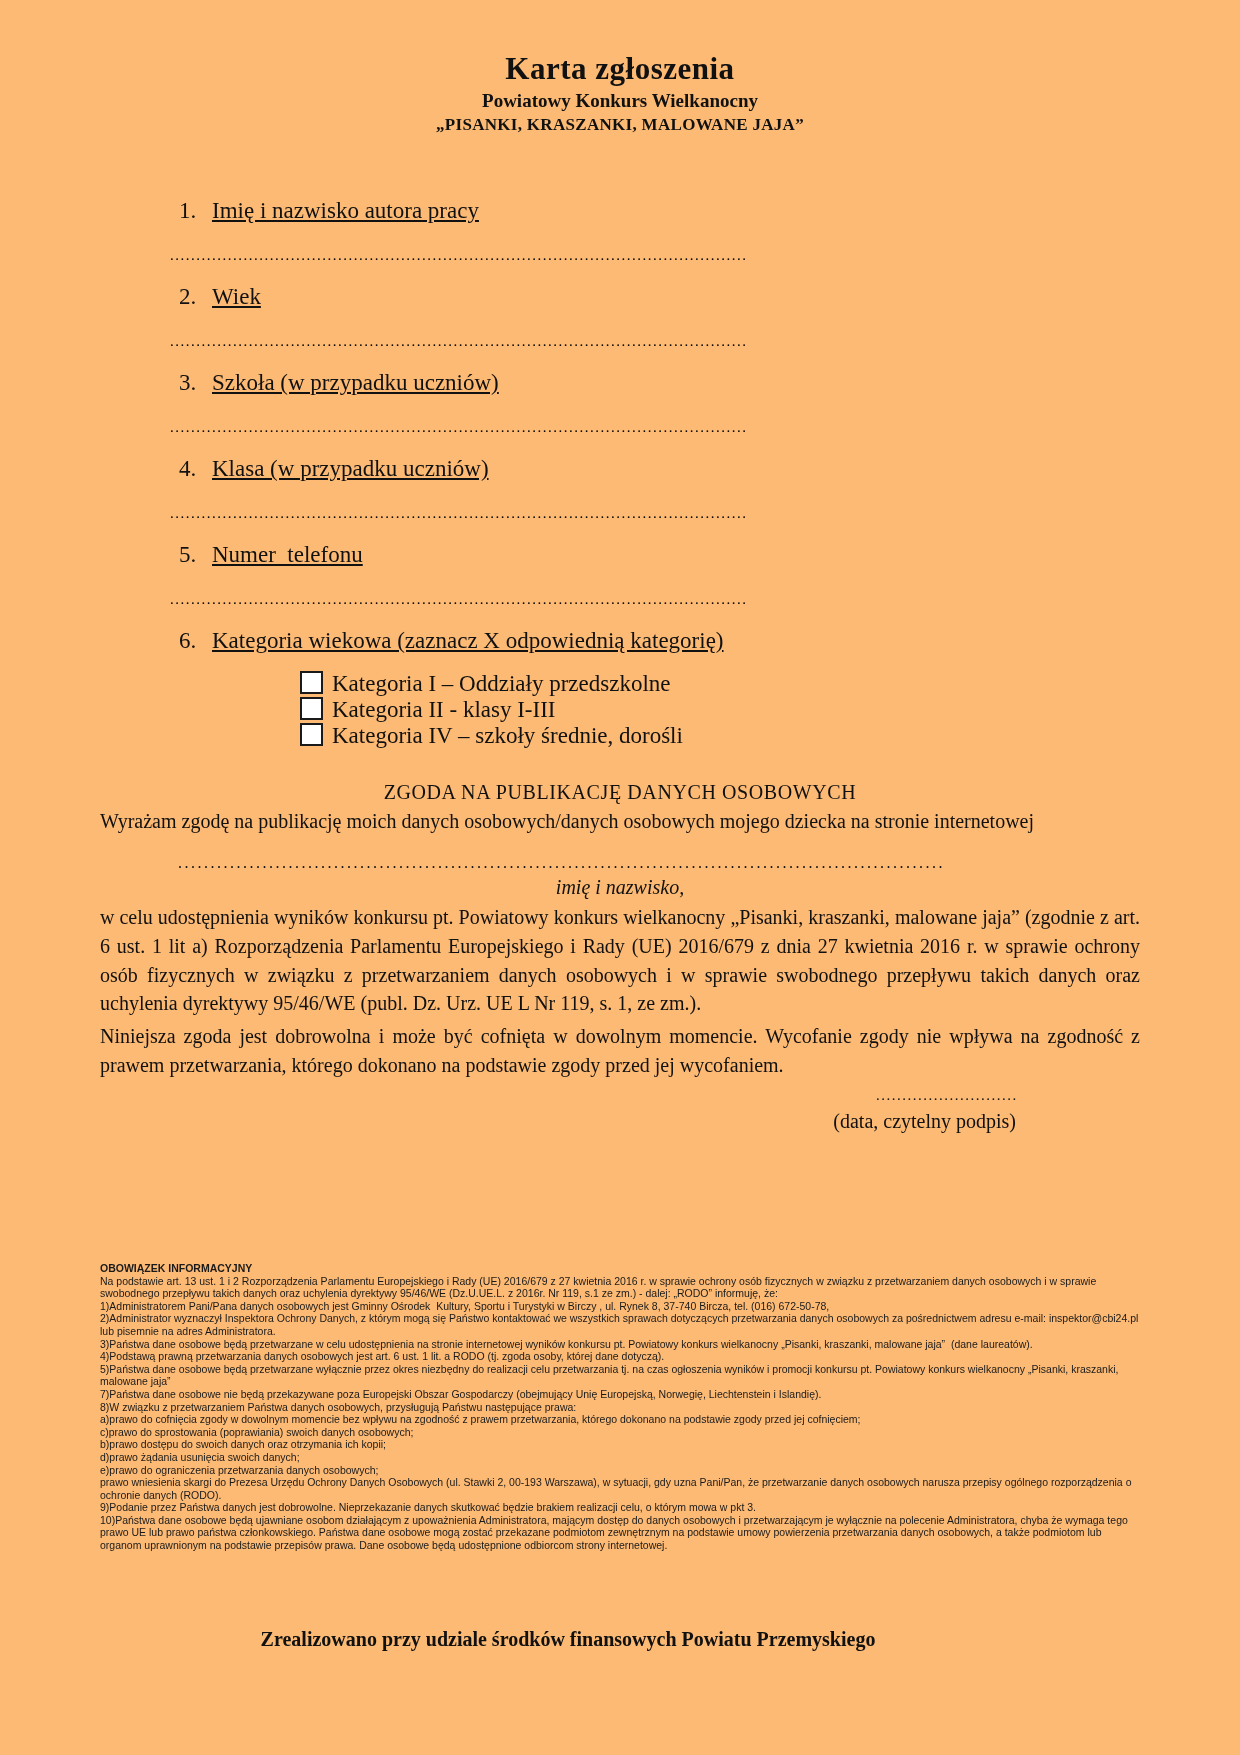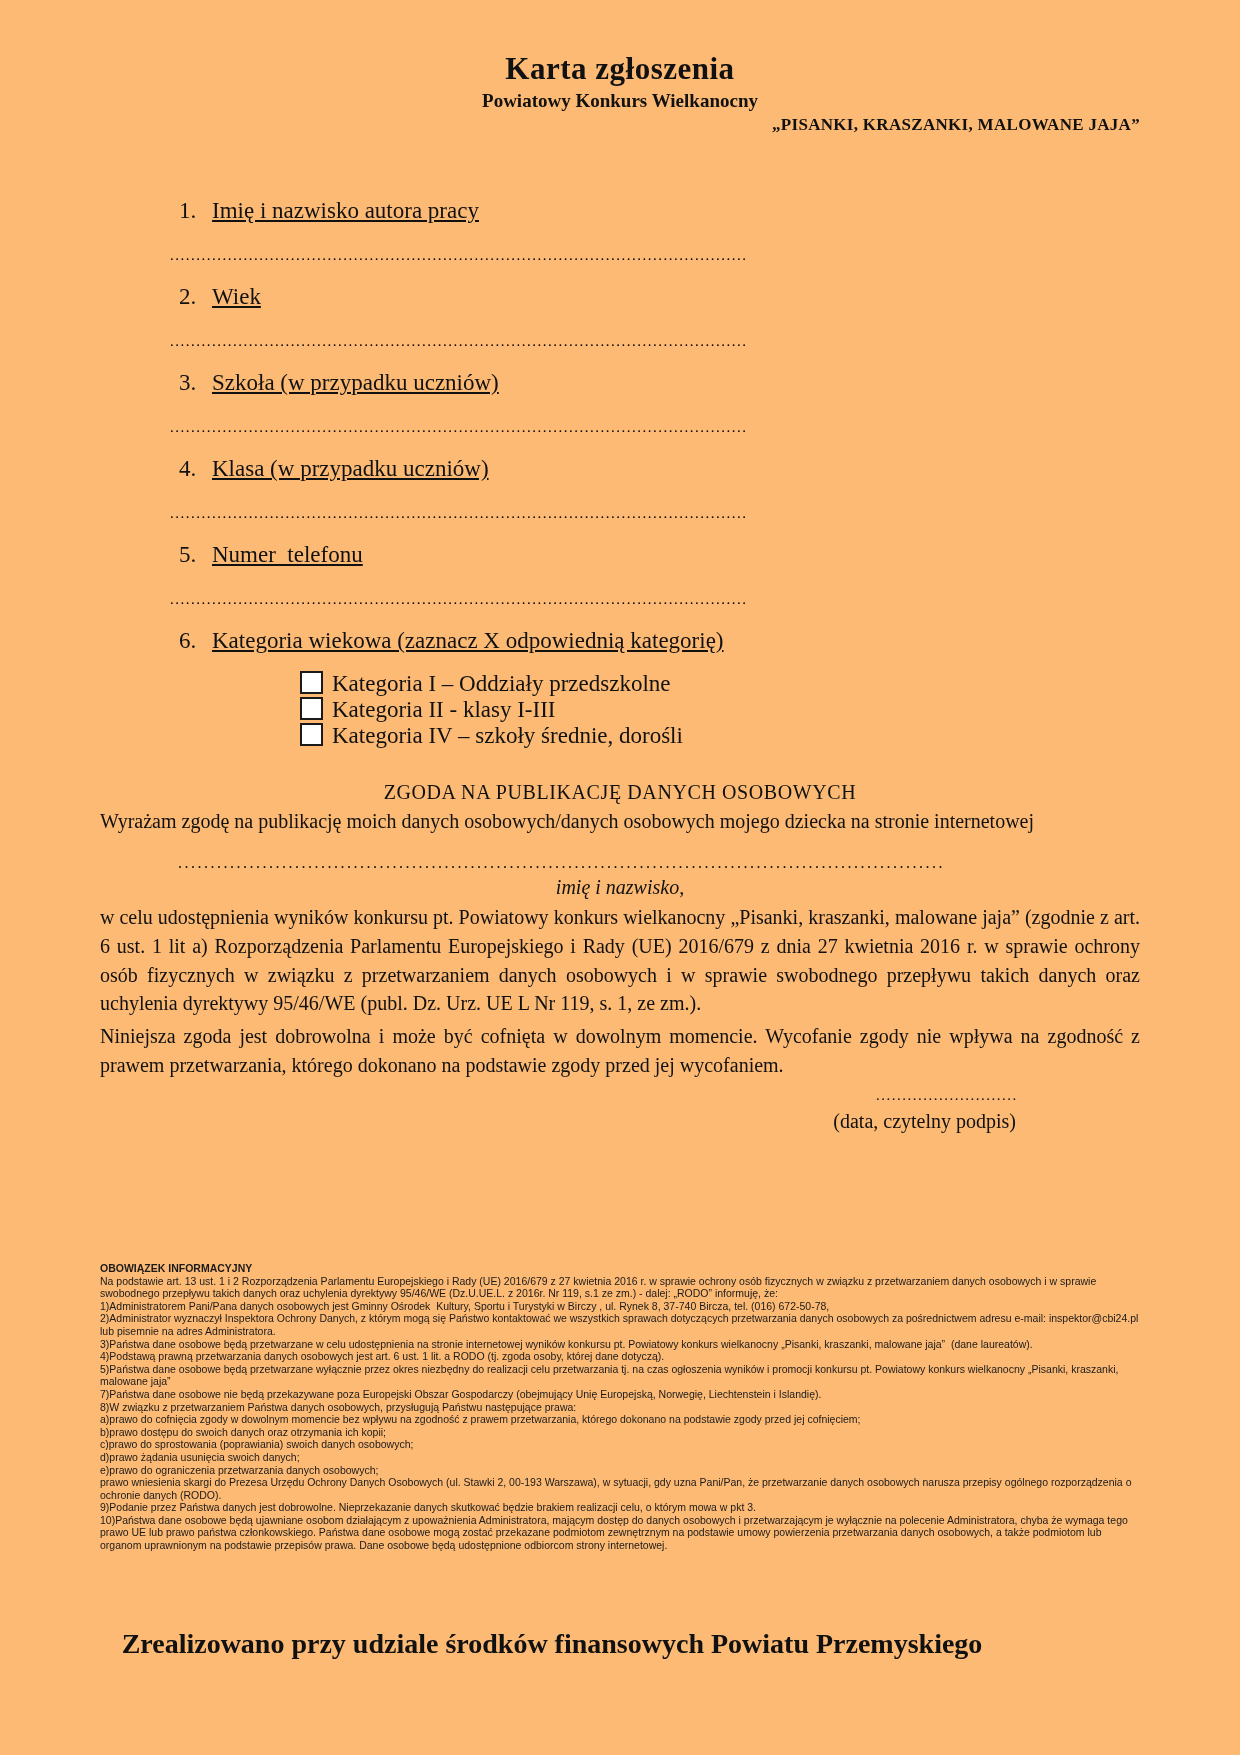--- a/index.html
+++ b/index.html
@@ -5,21 +5,21 @@
   html,body { margin:0; padding:0; background:#ffffff; }
   body { width:1240px; height:1755px; overflow:hidden; color:#111;
          font-family:"Liberation Serif", serif; }
   .page { position:relative; box-sizing:border-box; width:1240px; height:1755px;
           padding:52px 100px 0 100px; background:#fdba74; }
 
   
   .doc-header { text-align:center; }
   .doc-title { font-size:31px; font-weight:bold; line-height:1.1; letter-spacing:0.5px; }
   .doc-subtitle { font-size:19px; font-weight:bold; margin-top:4px; }
-  .doc-competition { font-size:17px; font-weight:bold; margin-top:3px; letter-spacing:0.3px;text-align:right; }
+  .doc-competition { font-size:17px; font-weight:bold; margin-top:3px; letter-spacing:0.3px; }
 
   
   .entry-form { margin-top:62px; }
   .field-label { font-size:23px; margin-left:79px; white-space:pre-wrap; line-height:28px;text-decoration:underline; }
   .field-num { display:inline-block; min-width:33px; }
   .dotline { display:block; margin:21px 0 19px 70px; width:578px; height:18px;
              overflow:hidden; white-space:nowrap; font-size:15px; letter-spacing:1.5px;
              line-height:18px; color:#000; }
   .category-field { margin-top:10px; }
   .category-options { margin:16px 0 0 200px; }
@@ -43,21 +43,21 @@
 
   
   .info-section { position:absolute; top:1262px; left:100px; right:100px;
                   font-family:"Liberation Sans", sans-serif; font-size:10.5px;
                   line-height:1.2; color:#1a1a1a; }
   .info-title { font-weight:bold; }
   .info-line { white-space:pre-wrap; }
 
   
   .doc-footer { position:absolute; top:1628px; left:0; width:1104px; text-align:center;
-                font-size:28px; font-weight:bold; }
+                font-size:20px; font-weight:bold;padding-left:16px; }
 </style>
 </head>
 <body>
 
 <div class="page">
 
   <div class="doc-header">
     <div class="doc-title">Karta zgłoszenia</div>
     <div class="doc-subtitle">Powiatowy Konkurs Wielkanocny</div>
     <div class="doc-competition">„PISANKI, KRASZANKI, MALOWANE JAJA”</div>
@@ -118,22 +118,22 @@
     <div class="info-title">OBOWIĄZEK INFORMACYJNY</div>
     <div class="info-line">Na podstawie art. 13 ust. 1 i 2 Rozporządzenia Parlamentu Europejskiego i Rady (UE) 2016/679 z 27 kwietnia 2016 r. w sprawie ochrony osób fizycznych w związku z przetwarzaniem danych osobowych i w sprawie swobodnego przepływu takich danych oraz uchylenia dyrektywy 95/46/WE (Dz.U.UE.L. z 2016r. Nr 119, s.1 ze zm.) - dalej: „RODO” informuję, że:</div>
     <div class="info-line">1)Administratorem Pani/Pana danych osobowych jest Gminny Ośrodek  Kultury, Sportu i Turystyki w Birczy , ul. Rynek 8, 37-740 Bircza, tel. (016) 672-50-78,</div>
     <div class="info-line">2)Administrator wyznaczył Inspektora Ochrony Danych, z którym mogą się Państwo kontaktować we wszystkich sprawach dotyczących przetwarzania danych osobowych za pośrednictwem adresu e-mail: inspektor@cbi24.pl  lub pisemnie na adres Administratora.</div>
     <div class="info-line">3)Państwa dane osobowe będą przetwarzane w celu udostępnienia na stronie internetowej wyników konkursu pt. Powiatowy konkurs wielkanocny „Pisanki, kraszanki, malowane jaja”  (dane laureatów).</div>
     <div class="info-line">4)Podstawą prawną przetwarzania danych osobowych jest art. 6 ust. 1 lit. a RODO (tj. zgoda osoby, której dane dotyczą).</div>
     <div class="info-line">5)Państwa dane osobowe będą przetwarzane wyłącznie przez okres niezbędny do realizacji celu przetwarzania tj. na czas ogłoszenia wyników i promocji konkursu pt. Powiatowy konkurs wielkanocny „Pisanki, kraszanki, malowane jaja”</div>
     <div class="info-line">7)Państwa dane osobowe nie będą przekazywane poza Europejski Obszar Gospodarczy (obejmujący Unię Europejską, Norwegię, Liechtenstein i Islandię).</div>
     <div class="info-line">8)W związku z przetwarzaniem Państwa danych osobowych, przysługują Państwu następujące prawa:</div>
     <div class="info-line">a)prawo do cofnięcia zgody w dowolnym momencie bez wpływu na zgodność z prawem przetwarzania, którego dokonano na podstawie zgody przed jej cofnięciem;</div>
+    <div class="info-line">c)prawo do sprostowania (poprawiania) swoich danych osobowych;</div>
     <div class="info-line">b)prawo dostępu do swoich danych oraz otrzymania ich kopii;</div>
-    <div class="info-line">c)prawo do sprostowania (poprawiania) swoich danych osobowych;</div>
     <div class="info-line">d)prawo żądania usunięcia swoich danych;</div>
     <div class="info-line">e)prawo do ograniczenia przetwarzania danych osobowych;</div>
     <div class="info-line">prawo wniesienia skargi do Prezesa Urzędu Ochrony Danych Osobowych (ul. Stawki 2, 00-193 Warszawa), w sytuacji, gdy uzna Pani/Pan, że przetwarzanie danych osobowych narusza przepisy ogólnego rozporządzenia o ochronie danych (RODO).</div>
     <div class="info-line">9)Podanie przez Państwa danych jest dobrowolne. Nieprzekazanie danych skutkować będzie brakiem realizacji celu, o którym mowa w pkt 3.</div>
     <div class="info-line">10)Państwa dane osobowe będą ujawniane osobom działającym z upoważnienia Administratora, mającym dostęp do danych osobowych i przetwarzającym je wyłącznie na polecenie Administratora, chyba że wymaga tego prawo UE lub prawo państwa członkowskiego. Państwa dane osobowe mogą zostać przekazane podmiotom zewnętrznym na podstawie umowy powierzenia przetwarzania danych osobowych, a także podmiotom lub organom uprawnionym na podstawie przepisów prawa. Dane osobowe będą udostępnione odbiorcom strony internetowej.</div>
   </div>
 
   <div class="doc-footer">Zrealizowano przy udziale środków finansowych Powiatu Przemyskiego</div>
 
 </div>

